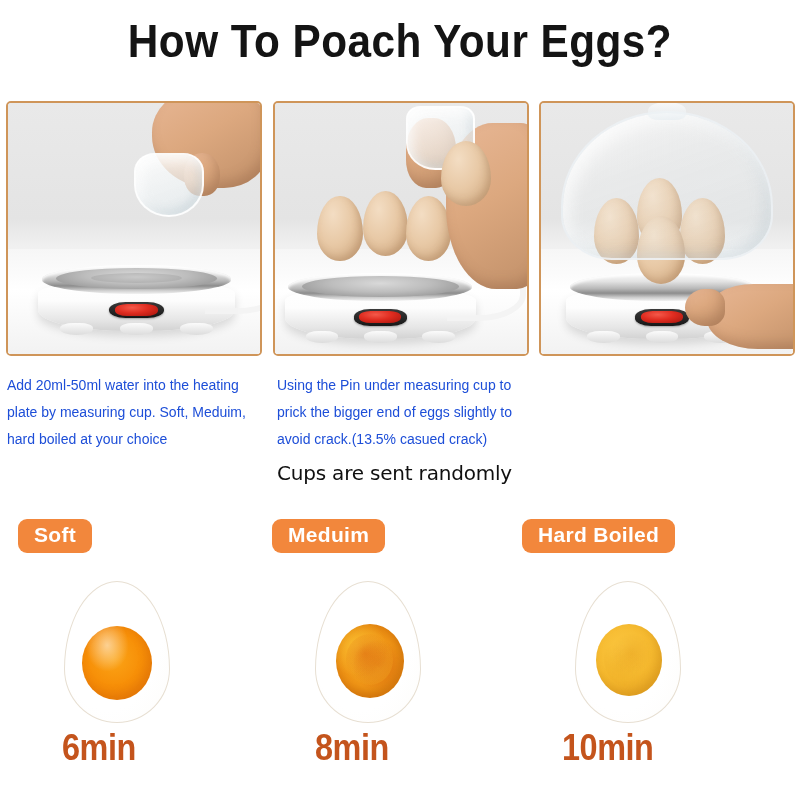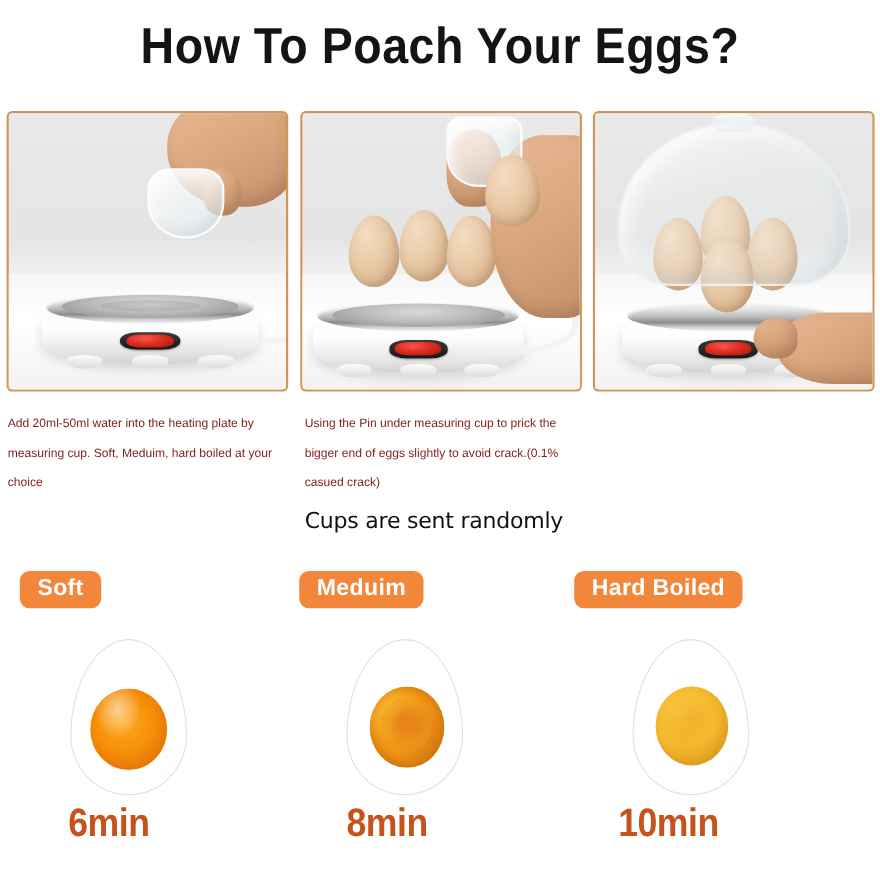--- a/index.html
+++ b/index.html
@@ -203,23 +203,23 @@
     position: absolute;
     top: 372px;
     left: 0;
     width: 800px;
     height: 90px;
   }
   .caption {
     position: absolute;
     top: 0;
     font-family: "Liberation Sans", sans-serif;
-    font-size: 11px;
+    font-size: 14px;
     line-height: 27px;
-    color: #7f1d1d;
+    color: #1d4ed8;
   }
   .caption.c1 { left: 7px;   width: 262px; }
   .caption.c2 { left: 277px; width: 262px; }
   .caption.c3 { left: 543px; width: 252px; }
 
   .cups-note {
     position: absolute;
     top: 461px;
     left: 277px;
     font-family: "DejaVu Sans", sans-serif;
@@ -431,21 +431,21 @@
       </div>
 
       <div class="hand" style="left:66%; top:72%; width:44%; height:26%; border-radius:42% 12% 12% 46%;"></div>
       <div class="hand" style="left:57%; top:74%; width:16%; height:15%; border-radius:50% 40% 40% 50%;"></div>
     </div>
   </div>
 </div>
 
 <div class="captions">
   <div class="caption c1">Add 20ml-50ml water into the heating plate by measuring cup. Soft, Meduim, hard boiled at your choice</div>
-  <div class="caption c2">Using the Pin under measuring cup to prick the bigger end of eggs slightly to avoid crack.(0.1% casued crack)</div>
+  <div class="caption c2">Using the Pin under measuring cup to prick the bigger end of eggs slightly to avoid crack.(13.5% casued crack)</div>
 </div>
 
 <div class="cups-note">Cups are sent randomly</div>
 
 <div class="doneness">
 
   <div class="done-col col1">
     <span class="badge">Soft</span>
     <div class="egg-shape">
       <div class="yolk soft"></div>

